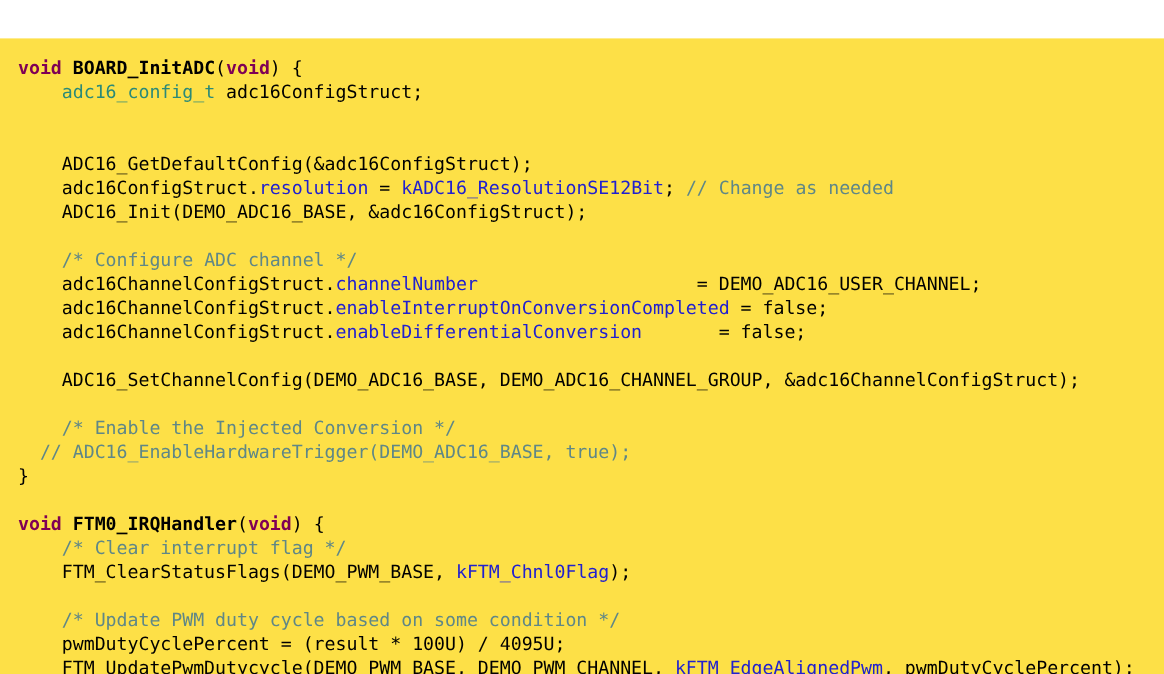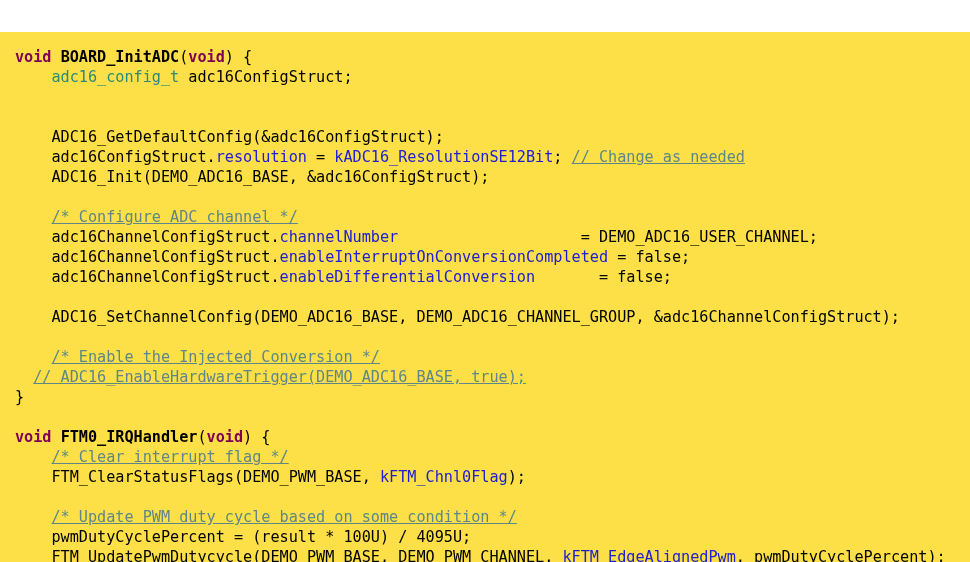--- a/index.html
+++ b/index.html
@@ -39,21 +39,21 @@
     height: 20px;
     min-height: 20px;
     white-space: pre;
   }
   
   .tok-keyword   { color: #7f0055; font-weight: bold; }
   .tok-fnname    { color: #000000; font-weight: bold; }
   .tok-type      { color: #2b8a78; }
   .tok-member    { color: #2020d0; }
   .tok-enum      { color: #2020d0; }
-  .tok-comment   { color: #5f8787; text-decoration: underline; }
+  .tok-comment   { color: #5f8787; }
   .tok-plain     { color: #000000; }
 </style>
 </head>
 <body>
 
 <div id="code-view">
   <pre class="code-block" id="code-lines"><span class="ln"><span class="tok-keyword">void</span><span class="tok-plain"> </span><span class="tok-fnname">BOARD_InitADC</span><span class="tok-plain">(</span><span class="tok-keyword">void</span><span class="tok-plain">) {</span></span><span class="ln"><span class="tok-plain">    </span><span class="tok-type">adc16_config_t</span><span class="tok-plain"> adc16ConfigStruct;</span></span><span class="ln">​</span><span class="ln">​</span><span class="ln"><span class="tok-plain">    ADC16_GetDefaultConfig(&amp;adc16ConfigStruct);</span></span><span class="ln"><span class="tok-plain">    adc16ConfigStruct.</span><span class="tok-member">resolution</span><span class="tok-plain"> = </span><span class="tok-enum">kADC16_ResolutionSE12Bit</span><span class="tok-plain">; </span><span class="tok-comment">// Change as needed</span></span><span class="ln"><span class="tok-plain">    ADC16_Init(DEMO_ADC16_BASE, &amp;adc16ConfigStruct);</span></span><span class="ln">​</span><span class="ln"><span class="tok-plain">    </span><span class="tok-comment">/* Configure ADC channel */</span></span><span class="ln"><span class="tok-plain">    adc16ChannelConfigStruct.</span><span class="tok-member">channelNumber</span><span class="tok-plain">                    = DEMO_ADC16_USER_CHANNEL;</span></span><span class="ln"><span class="tok-plain">    adc16ChannelConfigStruct.</span><span class="tok-member">enableInterruptOnConversionCompleted</span><span class="tok-plain"> = false;</span></span><span class="ln"><span class="tok-plain">    adc16ChannelConfigStruct.</span><span class="tok-member">enableDifferentialConversion</span><span class="tok-plain">       = false;</span></span><span class="ln">​</span><span class="ln"><span class="tok-plain">    ADC16_SetChannelConfig(DEMO_ADC16_BASE, DEMO_ADC16_CHANNEL_GROUP, &amp;adc16ChannelConfigStruct);</span></span><span class="ln">​</span><span class="ln"><span class="tok-plain">    </span><span class="tok-comment">/* Enable the Injected Conversion */</span></span><span class="ln"><span class="tok-plain">  </span><span class="tok-comment">// ADC16_EnableHardwareTrigger(DEMO_ADC16_BASE, true);</span></span><span class="ln"><span class="tok-plain">}</span></span><span class="ln">​</span><span class="ln"><span class="tok-keyword">void</span><span class="tok-plain"> </span><span class="tok-fnname">FTM0_IRQHandler</span><span class="tok-plain">(</span><span class="tok-keyword">void</span><span class="tok-plain">) {</span></span><span class="ln"><span class="tok-plain">    </span><span class="tok-comment">/* Clear interrupt flag */</span></span><span class="ln"><span class="tok-plain">    FTM_ClearStatusFlags(DEMO_PWM_BASE, </span><span class="tok-enum">kFTM_Chnl0Flag</span><span class="tok-plain">);</span></span><span class="ln">​</span><span class="ln"><span class="tok-plain">    </span><span class="tok-comment">/* Update PWM duty cycle based on some condition */</span></span><span class="ln"><span class="tok-plain">    pwmDutyCyclePercent = (result * 100U) / 4095U;</span></span><span class="ln"><span class="tok-plain">    FTM_UpdatePwmDutycycle(DEMO_PWM_BASE, DEMO_PWM_CHANNEL, </span><span class="tok-enum">kFTM_EdgeAlignedPwm</span><span class="tok-plain">, pwmDutyCyclePercent);</span></span><span class="ln">​</span><span class="ln"><span class="tok-plain">}</span></span></pre>
 </div>
 
 </body></html>

